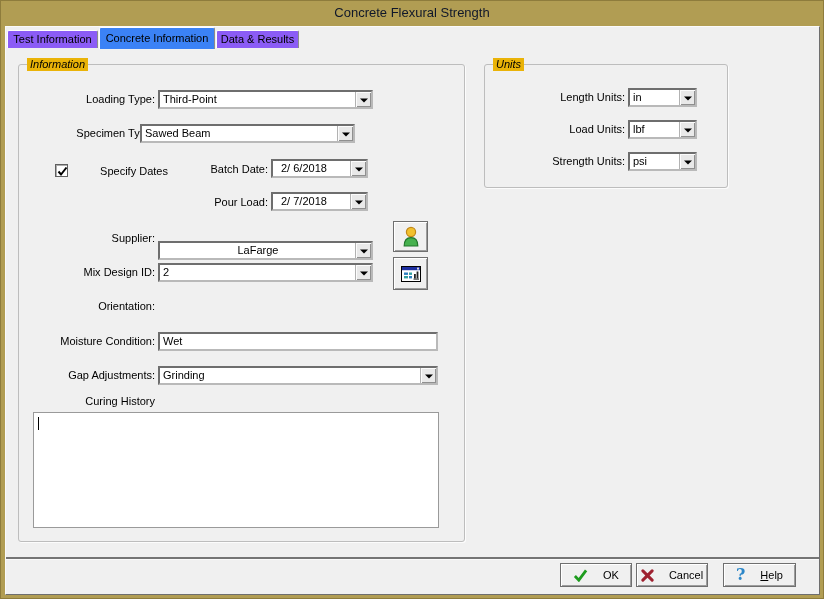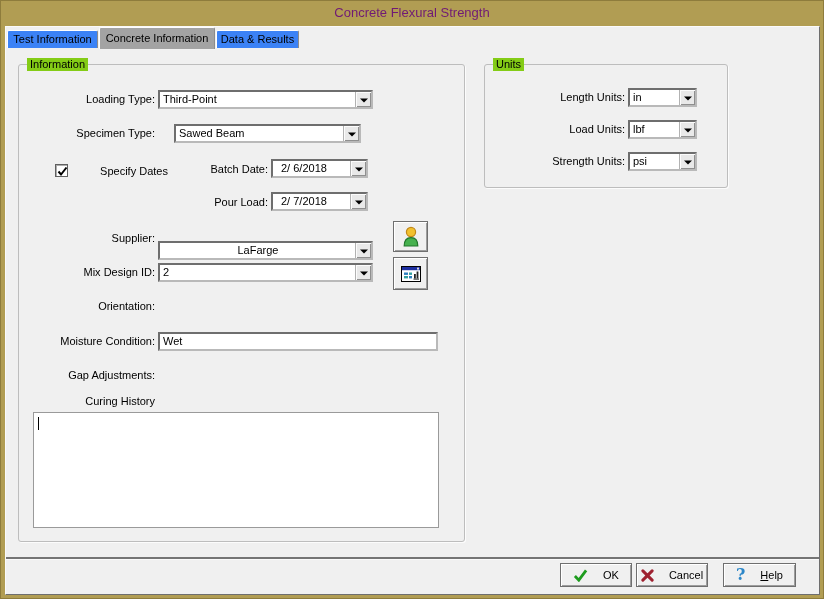--- a/index.html
+++ b/index.html
@@ -6,46 +6,46 @@
   * { box-sizing:border-box; }
   .dialog {
     position:relative; width:824px; height:599px;
     background:#b19d53;
     border:1px solid #8e7c3c;
     font-family:"Liberation Sans", sans-serif;
     font-size:11px; color:#000;
     overflow:hidden;
   }
   .titlebar { position:absolute; left:0; top:0; right:0; height:25px; text-align:center; }
-  .titlebar .title-text { display:inline-block; margin-top:4px; font-size:13px; color:#701a75; }
+  .titlebar .title-text { display:inline-block; margin-top:4px; font-size:13px; color:#0f172a; }
 
   .panel {
     position:absolute; left:4px; top:25px; width:815px; height:569px;
     background:#f0f0f0;
     border:1px solid; border-color:#fafafa #6e6e6e #6e6e6e #fafafa;
   }
 
   
   .tab {
-    position:absolute; background:#3b82f6;
+    position:absolute; background:#8b5cf6;
     border:1px solid #8c8c8c; border-bottom:none;
     border-top-color:#fdfdfd; border-left-color:#fdfdfd;
     border-radius:2px 2px 0 0;
     text-align:center; white-space:nowrap;
   }
   .tab.inactive { top:3px; height:18px; line-height:17px; z-index:1; }
-  .tab.active { top:0; height:22px; line-height:21px; z-index:3; background:#a3a3a3; box-shadow:0 1px 0 #f2f2f2; }
+  .tab.active { top:0; height:22px; line-height:21px; z-index:3; background:#3b82f6; box-shadow:0 1px 0 #f2f2f2; }
 
   
   .group {
     position:absolute;
     border:1px solid #bdbdbd; border-radius:3px;
     box-shadow:1px 1px 0 #fcfcfc;
   }
-  .group-label { position:absolute; top:-7px; left:8px; background:#84cc16; padding:0 3px; line-height:13px; }
+  .group-label { position:absolute; top:-7px; left:8px; background:#eab308; padding:0 3px; line-height:13px;font-style:italic; }
 
   .lbl { position:absolute; text-align:right; line-height:13px; white-space:nowrap; }
 
   .sunken {
     position:absolute; background:#fff;
     border:2px solid; border-color:#6e6e6e #b9b9b9 #b9b9b9 #6e6e6e;
   }
   .fieldval { position:absolute; left:3px; top:1px; right:2px; line-height:13px; white-space:nowrap; overflow:hidden; }
   .combo .fieldval { right:18px; }
   .combo-btn {
@@ -125,21 +125,21 @@
 
       <span class="lbl" style="left:0; width:136px; top:28px;">Loading Type:</span>
       <div class="sunken combo" style="left:139px; top:25px; width:215px; height:19px;">
         <span class="fieldval">Third-Point</span>
         <span class="combo-btn">
             <span class="arrow-down"></span>
           </span>
       </div>
 
       <span class="lbl" style="left:0; width:136px; top:62px;">Specimen Type:</span>
-      <div class="sunken combo" style="left:155px; top:59px; width:187px; height:19px;">
+      <div class="sunken combo" style="left:121px; top:59px; width:215px; height:19px;">
         <span class="fieldval">Sawed Beam</span>
         <span class="combo-btn">
             <span class="arrow-down"></span>
           </span>
       </div>
 
       <span class="check" style="left:36px; top:99px;">
         <svg width="13" height="13" viewBox="0 0 13 13">
           <path d="M2.5 6.5 L5 9.5 L10.5 2.5" stroke="#000" stroke-width="2" fill="none"></path>
         </svg>
@@ -199,20 +199,26 @@
       </div>
 
       <span class="lbl" style="left:0; width:136px; top:235px;">Orientation:</span>
 
       <span class="lbl" style="left:0; width:136px; top:270px;">Moisture Condition:</span>
       <div class="sunken" style="left:139px; top:267px; width:280px; height:19px;">
         <span class="fieldval">Wet</span>
       </div>
 
       <span class="lbl" style="left:0; width:136px; top:304px;">Gap Adjustments:</span>
+      <div class="sunken combo" style="left:139px; top:301px; width:280px; height:19px;">
+        <span class="fieldval">Grinding</span>
+        <span class="combo-btn">
+            <span class="arrow-down"></span>
+          </span>
+      </div>
 
       <span class="lbl" style="left:16px; width:120px; top:330px; text-align:right;">Curing History</span>
       <div class="memo" style="left:14px; top:347px; width:406px; height:116px;">
         <span class="caret"></span>
         <span class="fieldval" style="left:6px; top:3px;"></span>
       </div>
     </div>
 
     <div class="group" style="left:478px; top:37px; width:244px; height:124px;">
       <span class="group-label">Units</span>

